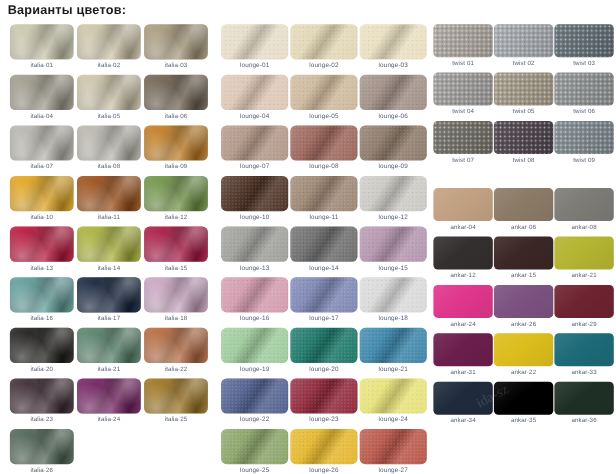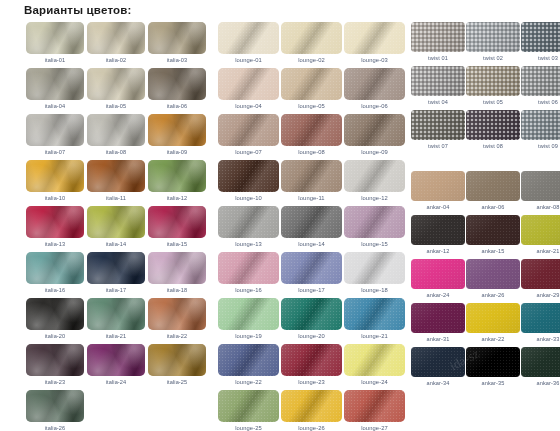--- a/index.html
+++ b/index.html
@@ -7,21 +7,20 @@
     margin: 0; padding: 0;
     width: 560px; height: 431px;
     background: #ffffff;
     font-family: "Liberation Sans", sans-serif;
     overflow: hidden;
   }
   #page {
     position: relative;
     width: 496px; height: 431px;
     background: #fff;
-    margin-left: 17px;
   }
   .page-title {
     position: absolute;
     left: 7px; top: 4px;
     font-size: 11.5px;
     font-weight: bold;
     color: #1c1c1c;
     letter-spacing: 0.2px;
   }
   .columns {

